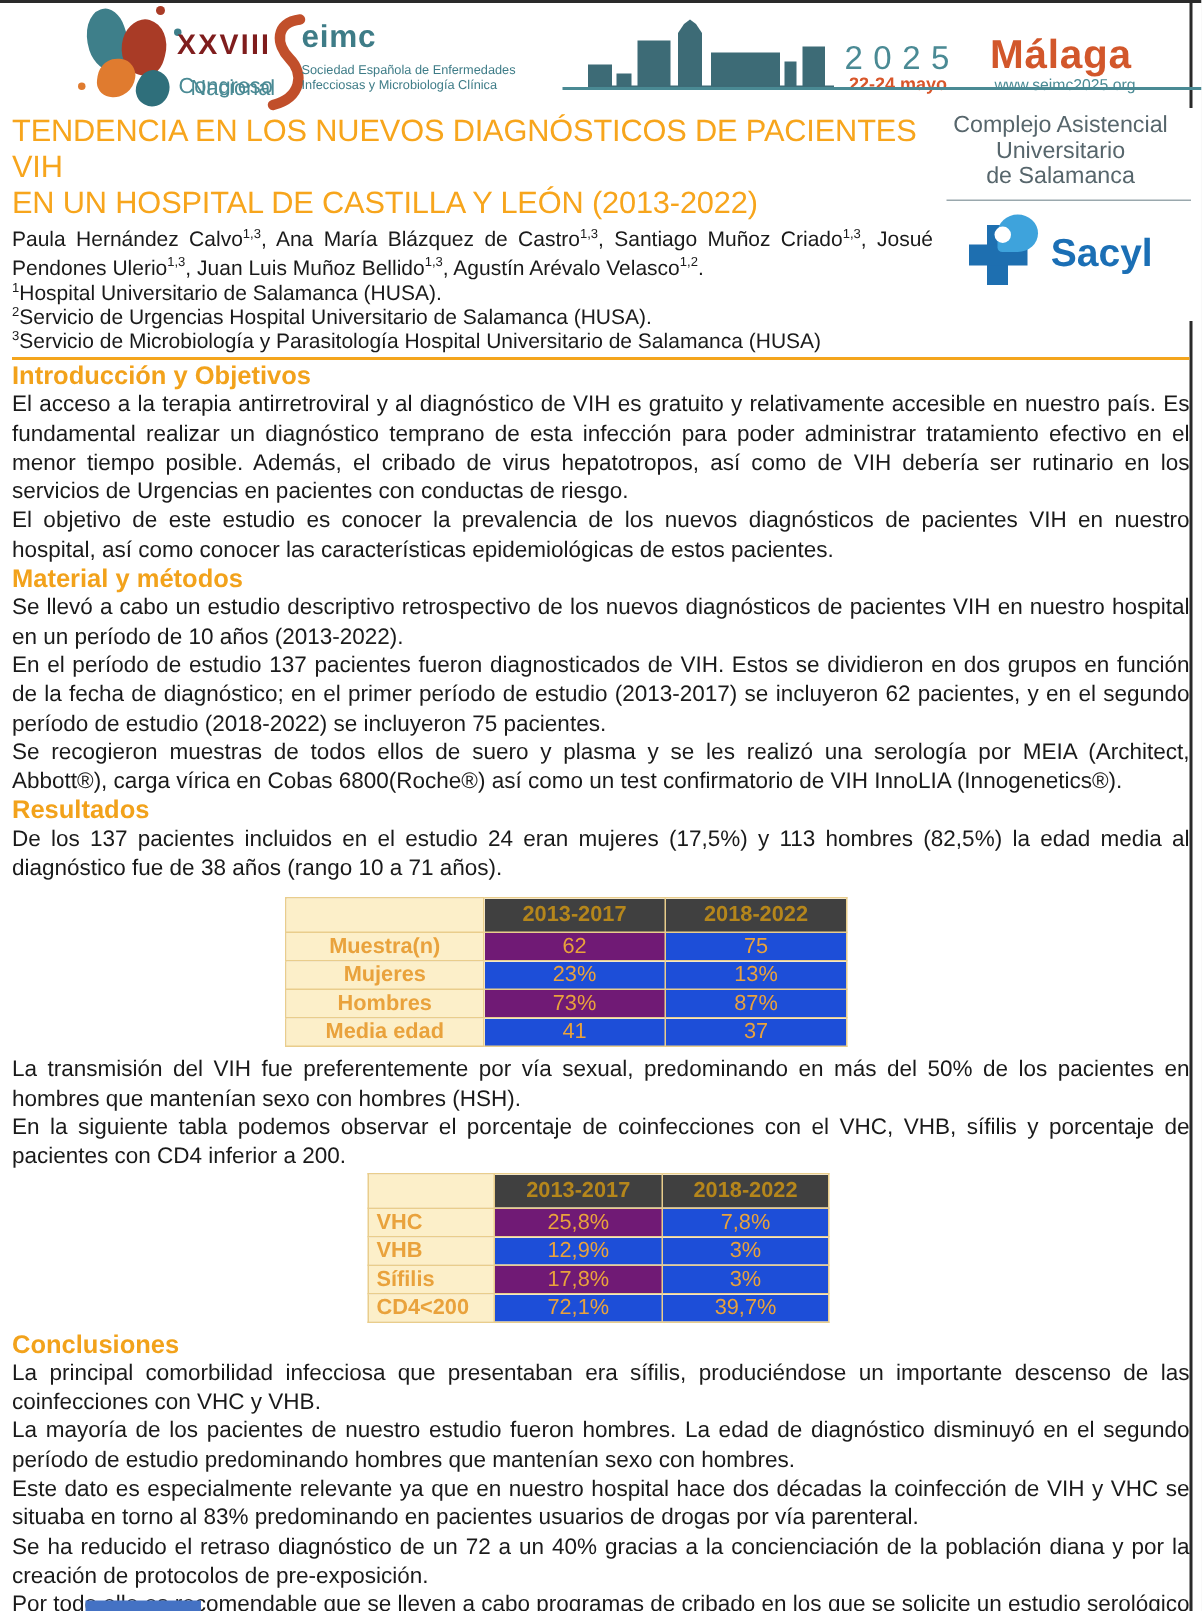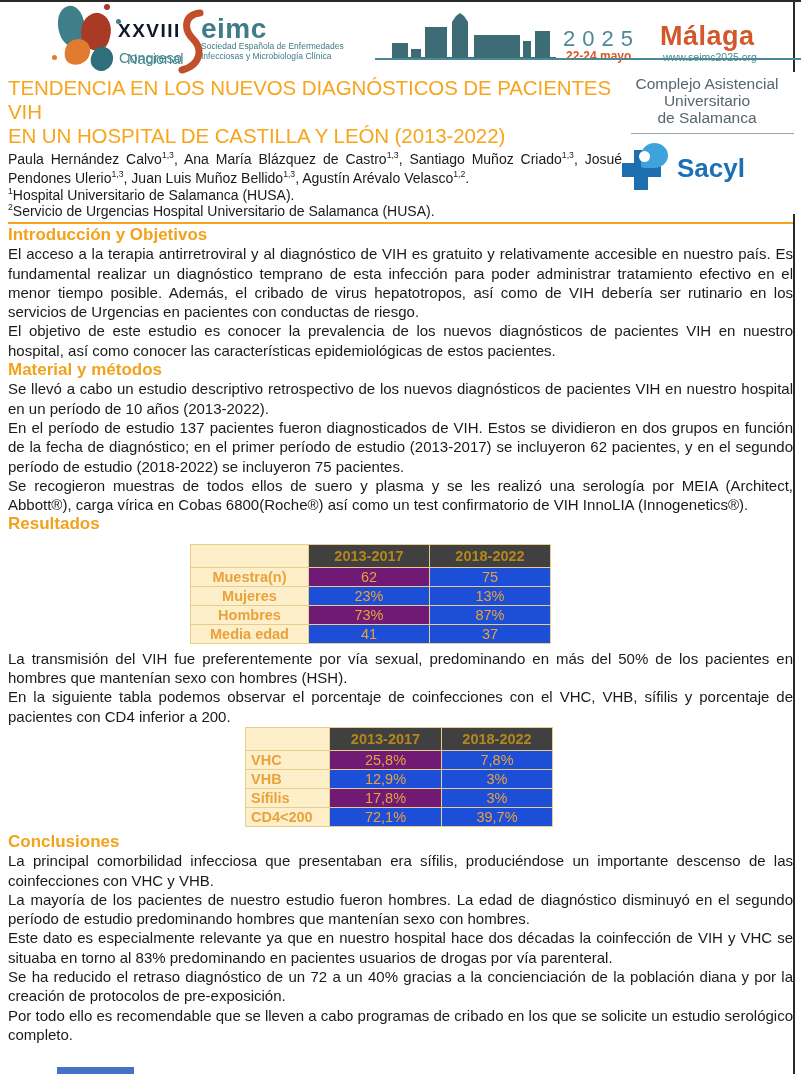--- a/index.html
+++ b/index.html
@@ -17,39 +17,39 @@
   .band > div, .band > svg { position: absolute; }
   .bird { left: 50px; top: 2px; width: 76px; height: 76px; }
   .bird span { position: absolute; display: block; }
   .b1 { left:8px;  top:4px;  width:27px; height:41px; background:#3E7F8A; border-radius:60% 40% 55% 45%; transform:rotate(-18deg); }
   .b2 { left:31px; top:11px; width:30px; height:37px; background:#A93B26; border-radius:50% 60% 40% 60%; transform:rotate(16deg); }
   .b3 { left:15px; top:37px; width:25px; height:26px; background:#E07B2F; border-radius:55% 45% 60% 40%; transform:rotate(8deg); }
   .b4 { left:41px; top:45px; width:22px; height:24px; background:#2F6F7B; border-radius:45% 55% 50% 50%; transform:rotate(30deg); }
   .d1 { left:54px; top:2px;  width:6px; height:6px; background:#A93B26; border-radius:50%; }
   .d2 { left:66px; top:17px; width:5px; height:5px; background:#3E7F8A; border-radius:50%; }
   .d3 { left:2px;  top:53px; width:5px; height:5px; background:#E07B2F; border-radius:50%; }
-  .xxviii   { left:118px; top:20px; font-size:19px; font-weight:bold; color:#0f172a; letter-spacing:1.5px; }
+  .xxviii   { left:118px; top:20px; font-size:19px; font-weight:bold; color:#7f1d1d; letter-spacing:1.5px; }
   .congreso { left:119px; top:50px; font-size:14.5px; color:#4A8A94; }
   .nacional { left:127px; top:51px; font-size:14.5px; color:#4A8A94; }
   .s-swoosh { left:174px; top:8px; }
-  .eimc  { left:201px; top:13px; font-size:28px; font-weight:bold; color:#3E7C87; letter-spacing:.5px; }
+  .eimc  { left:201px; top:13px; font-size:21px; font-weight:bold; color:#3E7C87; letter-spacing:.5px; }
   .seimc-sub1 { left:201px; top:41px; font-size:8.5px; color:#3E7C87; }
   .seimc-sub2 { left:201px; top:51px; font-size:8.5px; color:#3E7C87; }
   .skyline { left:392px; top:12px; }
   .year  { left:563px; top:26px; font-size:22px; color:#4A8A94; letter-spacing:7px; }
   .city  { left:660px; top:21px; font-size:27px; font-weight:bold; color:#D2572B; letter-spacing:.5px; }
   .dates { left:566px; top:49px; font-size:12px; font-weight:bold; color:#D8562A; }
   .url   { left:663px; top:51px; font-size:10.5px; color:#4A8A94; }
   .teal-line { left:375px; top:58px; width:426px; height:2px; background:#4A8A94; }
 
   
   .inst-box { position:absolute; left:622px; top:72px; width:174px; height:142px; background:#fff; }
   .inst-name { text-align:center; font-size:15.5px; line-height:17px; color:#57666C; padding:3px 4px 0 0; }
   .inst-divider { width:163px; height:1px; background:#9AA8AD; margin:7px 2px 9px auto; }
-  .sacyl { display:flex; align-items:center; justify-content:flex-start; gap:9px; padding-right:4px; }
+  .sacyl { display:flex; align-items:center; justify-content:center; gap:9px; padding-right:4px; }
   .cross { position:relative; width:46px; height:50px; }
   .cross span { position:absolute; display:block; }
   .cv { left:12px; top:7px;  width:14px; height:40px; background:#1E6FB0; }
   .ch { left:0;    top:20px; width:39px; height:14px; background:#1E6FB0; }
   .curl  { left:19px; top:0; width:27px; height:25px; background:#3EA3DC; border-radius:50% 50% 50% 12%; }
   .notch { left:17px; top:8px; width:11px; height:11px; background:#fff; border-radius:50%; }
   .sacyl-text { font-size:26px; font-weight:bold; color:#1B6FB5; }
 
   
   .content { position:relative; padding:0 8px; }
@@ -65,21 +65,21 @@
   
   table { border-collapse:collapse; table-layout:fixed; }
   th, td { border:1px solid #E9CD8C; font-size:14.5px; height:19px; padding:0 5px; overflow:hidden; }
   thead th { height:23px; background:#404040; color:#B5861B; font-weight:bold; text-align:center; }
   thead th.corner { background:#FCEFC9; }
   tbody th { background:#FCEFC9; color:#E9A23C; font-weight:bold; }
   td { background:#1d4ed8; color:#E9A23C; text-align:center; }
   td.white { background:#701a75; }
   .t1 { margin:10px 0 5px 182px; width:360px; }
   .t1 tbody th { text-align:center; }
-  .t1 .c0 { width:118px; } .t1 .c1 { width:121px; } .t1 .c2 { width:121px; }
+  .t1 .c0 { width:132px; } .t1 .c1 { width:121px; } .t1 .c2 { width:121px; }
   .t2 { margin:1px 0 5px 237px; width:307px; }
   .t2 tbody th { text-align:left; }
   .t2 .c0 { width:84px; } .t2 .c1 { width:112px; } .t2 .c2 { width:111px; }
 
   .blue-bar { position:absolute; left:57px; top:1067px; width:77px; height:7px; background:#4472C4; }
 </style>
 </head>
 <body>
 
 <div class="page">
@@ -141,20 +141,21 @@
       <span class="sacyl-text">Sacyl</span>
     </div>
   </aside>
 
   <main class="content">
     <h1 class="title"><span>TENDENCIA EN LOS NUEVOS DIAGNÓSTICOS DE PACIENTES VIH</span><br><span>EN UN HOSPITAL DE CASTILLA Y LEÓN (2013-2022)</span></h1>
     <p class="authors"><span>Paula Hernández Calvo</span><sup>1,3</sup>, <span>Ana María Blázquez de Castro</span><sup>1,3</sup>, <span>Santiago Muñoz Criado</span><sup>1,3</sup>, <span>Josué Pendones Ulerio</span><sup>1,3</sup>, <span>Juan Luis Muñoz Bellido</span><sup>1,3</sup>, <span>Agustín Arévalo Velasco</span><sup>1,2</sup>.</p>
     <div class="affils">
         <div><sup>1</sup>Hospital Universitario de Salamanca (HUSA).</div>
         <div><sup>2</sup>Servicio de Urgencias Hospital Universitario de Salamanca (HUSA).</div>
+        <div><sup>3</sup>Servicio de Microbiología y Parasitología Hospital Universitario de Salamanca (HUSA)</div>
       </div>
     <hr class="orange-rule">
 
     <section>
       <h2 class="sec-h">Introducción y Objetivos</h2>
       <div>
           <p class="body">El acceso a la terapia antirretroviral y al diagnóstico de VIH es gratuito y relativamente accesible en nuestro país. Es fundamental realizar un diagnóstico temprano de esta infección para poder administrar tratamiento efectivo en el menor tiempo posible. Además, el cribado de virus hepatotropos, así como de VIH debería ser rutinario en los servicios de Urgencias en pacientes con conductas de riesgo.</p>
           <p class="body">El objetivo de este estudio es conocer la prevalencia de los nuevos diagnósticos de pacientes VIH en nuestro hospital, así como conocer las características epidemiológicas de estos pacientes.</p>
         </div>
     </section>
@@ -163,20 +164,23 @@
       <h2 class="sec-h">Material y métodos</h2>
       <div>
           <p class="body">Se llevó a cabo un estudio descriptivo retrospectivo de los nuevos diagnósticos de pacientes VIH en nuestro hospital en un período de 10 años (2013-2022).</p>
           <p class="body">En el período de estudio 137 pacientes fueron diagnosticados de VIH. Estos se dividieron en dos grupos en función de la fecha de diagnóstico; en el primer período de estudio (2013-2017) se incluyeron 62 pacientes, y en el segundo período de estudio (2018-2022) se incluyeron 75 pacientes.</p>
           <p class="body">Se recogieron muestras de todos ellos de suero y plasma y se les realizó una serología por MEIA (Architect, Abbott®), carga vírica en Cobas 6800(Roche®) así como un test confirmatorio de VIH InnoLIA (Innogenetics®).</p>
         </div>
     </section>
 
     <section>
       <h2 class="sec-h">Resultados</h2>
+      <div>
+          <p class="body">De los 137 pacientes incluidos en el estudio 24 eran mujeres (17,5%) y 113 hombres (82,5%) la edad media al diagnóstico fue de 38 años (rango 10 a 71 años).</p>
+        </div>
       <table class="t1">
           <thead>
             <tr>
               <th class="corner c0"></th>
               <th class="c1">2013-2017</th>
               <th class="c2">2018-2022</th>
             </tr>
           </thead>
           <tbody>
             <tr>

